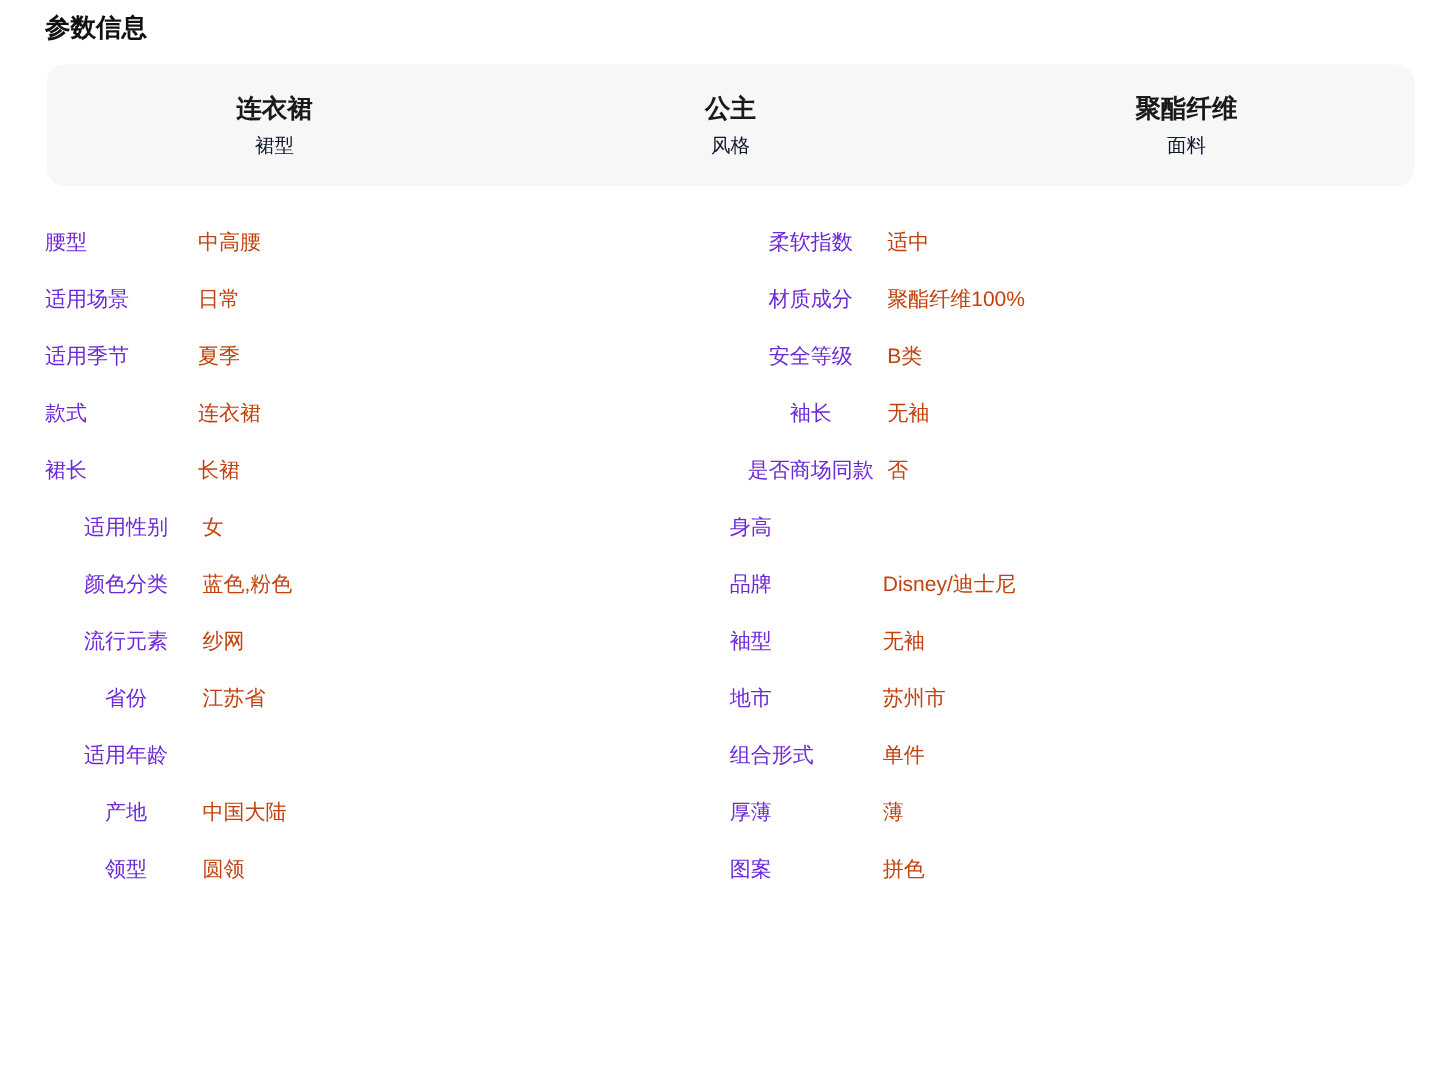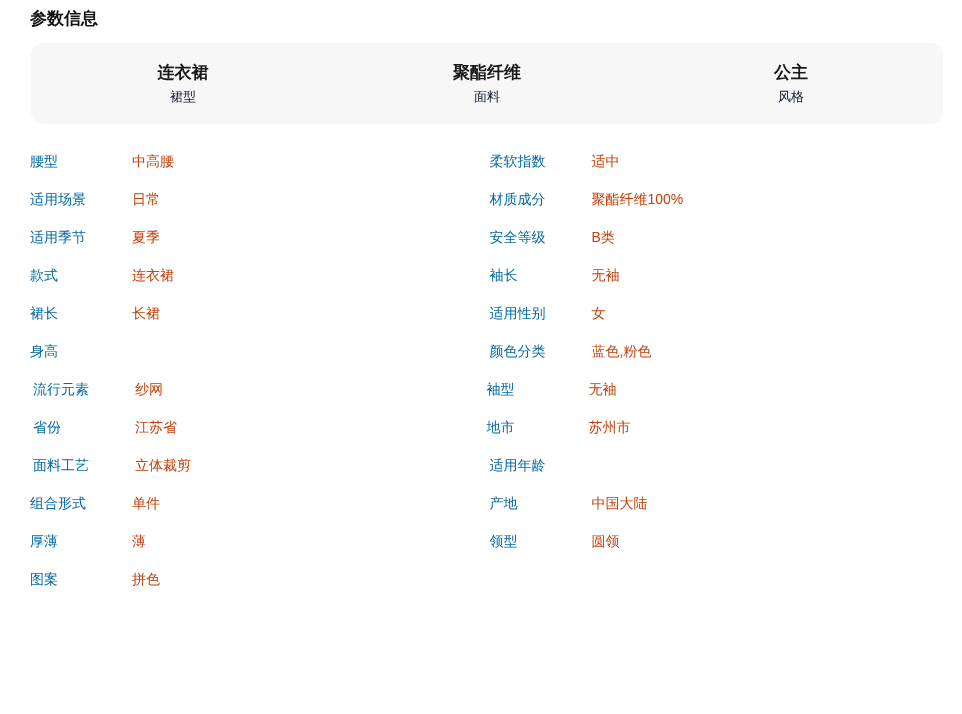--- a/index.html
+++ b/index.html
@@ -54,25 +54,26 @@
     margin: 18px 19px 0 30px;
   }
   .param-cell {
     display: flex;
     align-items: flex-start;
     padding: 7px 0;
     min-height: 38px;
   }
   .param-cell.right-col {
     padding-left: 3px;
+    text-align: center;
   }
   .param-label {
     flex: 0 0 102px;
     font-size: 14px;
-    color: #0369a1;
+    color: #6d28d9;
     line-height: 24px;
   }
   .param-value {
     font-size: 14px;
     color: #c2410c;
     line-height: 24px;
     max-width: 340px;
   }
 </style>
 </head>
@@ -81,27 +82,27 @@
 <div class="page">
 
   <h2 class="page-title">参数信息</h2>
 
   <div class="highlight-banner">
     <div class="highlight-item">
       <div class="highlight-value">连衣裙</div>
       <div class="highlight-label">裙型</div>
     </div>
     <div class="highlight-item">
+      <div class="highlight-value">公主</div>
+      <div class="highlight-label">风格</div>
+    </div>
+    <div class="highlight-item">
       <div class="highlight-value">聚酯纤维</div>
       <div class="highlight-label">面料</div>
     </div>
-    <div class="highlight-item">
-      <div class="highlight-value">公主</div>
-      <div class="highlight-label">风格</div>
-    </div>
   </div>
 
   <div class="param-grid">
 
     <div class="param-cell">
       <span class="param-label">腰型</span>
       <span class="param-value">中高腰</span>
     </div>
     <div class="param-cell right-col">
       <span class="param-label">柔软指数</span>
@@ -132,56 +133,60 @@
     </div>
     <div class="param-cell right-col">
       <span class="param-label">袖长</span>
       <span class="param-value">无袖</span>
     </div>
 
     <div class="param-cell">
       <span class="param-label">裙长</span>
       <span class="param-value">长裙</span>
     </div>
+    <div class="param-cell right-col">
+      <span class="param-label">是否商场同款</span>
+      <span class="param-value">否</span>
+    </div>
 
     <div class="param-cell right-col">
       <span class="param-label">适用性别</span>
       <span class="param-value">女</span>
     </div>
 
     <div class="param-cell">
       <span class="param-label">身高</span>
     </div>
     <div class="param-cell right-col">
       <span class="param-label">颜色分类</span>
       <span class="param-value">蓝色,粉色</span>
     </div>
 
+    <div class="param-cell">
+      <span class="param-label">品牌</span>
+      <span class="param-value">Disney/迪士尼</span>
+    </div>
     <div class="param-cell right-col">
       <span class="param-label">流行元素</span>
       <span class="param-value">纱网</span>
     </div>
 
     <div class="param-cell">
       <span class="param-label">袖型</span>
       <span class="param-value">无袖</span>
     </div>
     <div class="param-cell right-col">
       <span class="param-label">省份</span>
       <span class="param-value">江苏省</span>
     </div>
 
     <div class="param-cell">
       <span class="param-label">地市</span>
       <span class="param-value">苏州市</span>
     </div>
-    <div class="param-cell right-col">
-      <span class="param-label">面料工艺</span>
-      <span class="param-value">立体裁剪</span>
-    </div>
 
     <div class="param-cell right-col">
       <span class="param-label">适用年龄</span>
     </div>
 
     <div class="param-cell">
       <span class="param-label">组合形式</span>
       <span class="param-value">单件</span>
     </div>
     <div class="param-cell right-col">

